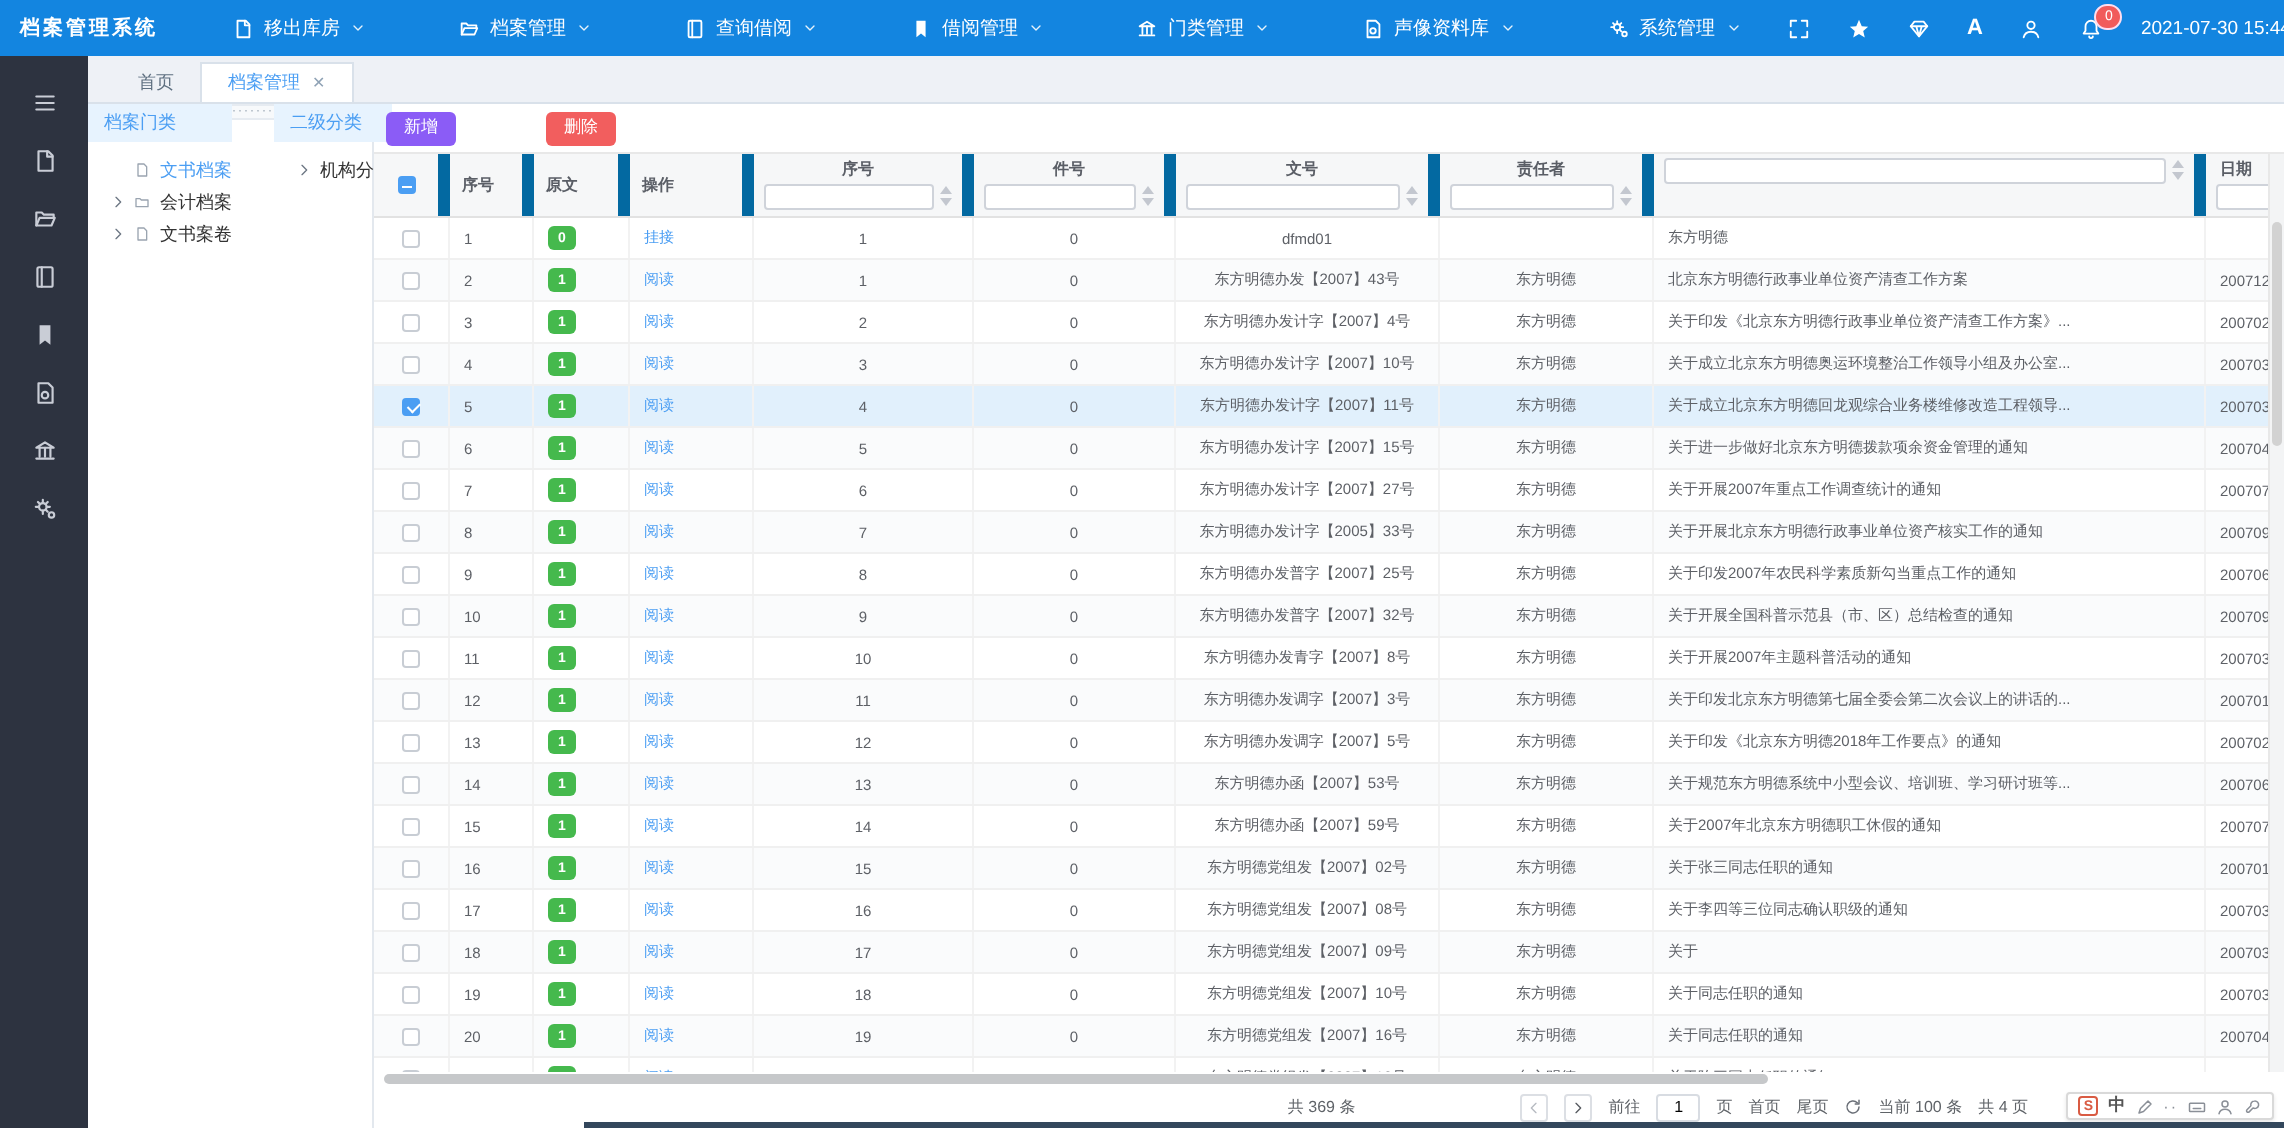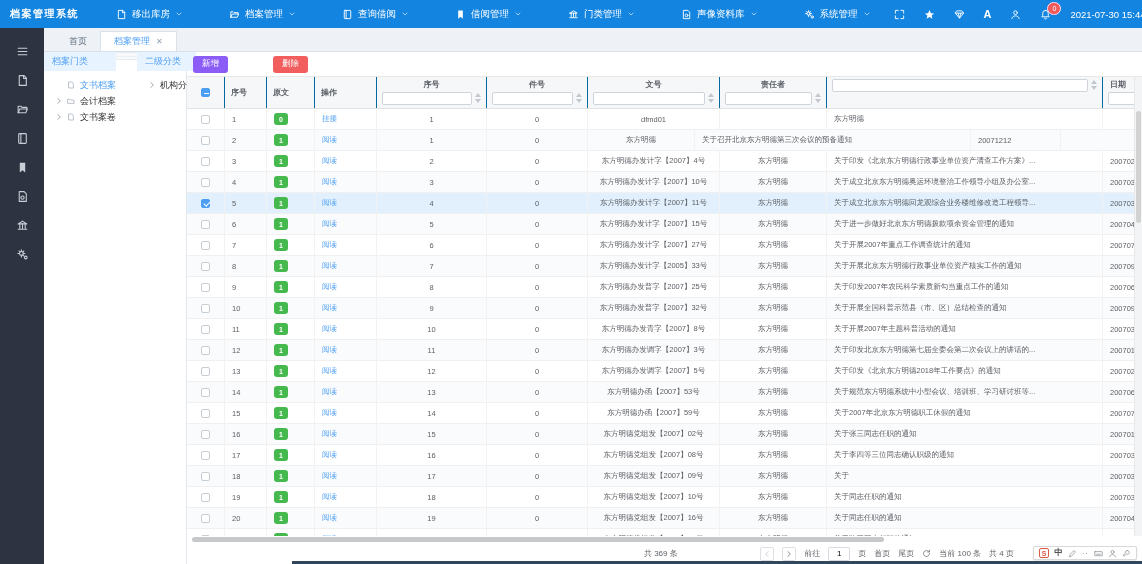--- a/index.html
+++ b/index.html
@@ -53,21 +53,21 @@
 
   
   .table-area { flex:1; min-width:0; display:flex; flex-direction:column; position:relative; }
   .toolbar { height:24px; display:flex; align-items:center; gap:5px; padding-left:6px; flex:none; }
   .btn { height:17px; border:none; border-radius:3px; color:#fff; font-size:8.5px; padding:0 9px; cursor:pointer; display:flex; align-items:center; gap:3px; font-family:inherit; white-space:nowrap; }
   .btn svg { width:7px; height:7px; }
   .btn.green { background:#8b5cf6; } .btn.blue { background:#4a9cf3;margin-top:44px; } .btn.red { background:#f25e5e; }
 
   .grid { flex:1; min-height:0; overflow:hidden; position:relative; border-top:1px solid #e8e8e8; }
   .grid-header { display:flex; height:32px; background:#f6f7f8; border-bottom:1px solid #e2e2e2; }
-  .hc { border-right:1px solid #0369a1; flex:none; font-size:8px; color:#5a5e66; font-weight:bold; overflow:hidden; }
+  .hc { border-right:6px solid #0369a1; flex:none; font-size:8px; color:#5a5e66; font-weight:bold; overflow:hidden; }
   .hc.simple { display:flex; align-items:center; padding-left:6px; }
   .hc.simple.ctr { justify-content:center; padding-left:0; }
   .hlbl { height:13px; line-height:15px; text-align:center; }
   .hlbl.left { text-align:left; padding-left:7px; }
   .frow { display:flex; align-items:center; justify-content:center; gap:3px; padding:0 5px; height:16px; }
   .frow input { flex:1; min-width:0; height:13px; border:1px solid #cfd3da; border-radius:2px; background:#fff; font-size:8px; padding:0 2px; font-family:inherit; }
   .sort { display:flex; flex-direction:column; gap:2px; flex:none; cursor:pointer; }
   .sort .up { width:0; height:0; border-left:3px solid transparent; border-right:3px solid transparent; border-bottom:4px solid #c3c7cf; }
   .sort .dn { width:0; height:0; border-left:3px solid transparent; border-right:3px solid transparent; border-top:4px solid #c3c7cf; }
 
@@ -507,22 +507,23 @@
                 </div>
                 <div class="gc c1 left">2</div>
                 <div class="gc c2 left">
                   <span class="badge">1</span>
                 </div>
                 <div class="gc c3 left">
                   <span class="link">阅读</span>
                 </div>
                 <div class="gc c4">1</div>
                 <div class="gc c5">0</div>
-                <div class="gc c7">东方明德</div>
-                <div class="gc c8 left">关于召开北京东方明德第三次会议的预备通知</div>
+                <div class="gc c6">东方明德办发【2007】43号</div>
+                <div class="gc c7">东方明德</div>
+                <div class="gc c8 left">北京东方明德行政事业单位资产清查工作方案</div>
                 <div class="gc c9 left">20071212</div>
               </div>
               <div class="grid-row">
                 <div class="gc c0">
                   <span class="cb"></span>
                 </div>
                 <div class="gc c1 left">3</div>
                 <div class="gc c2 left">
                   <span class="badge">1</span>
                 </div>

